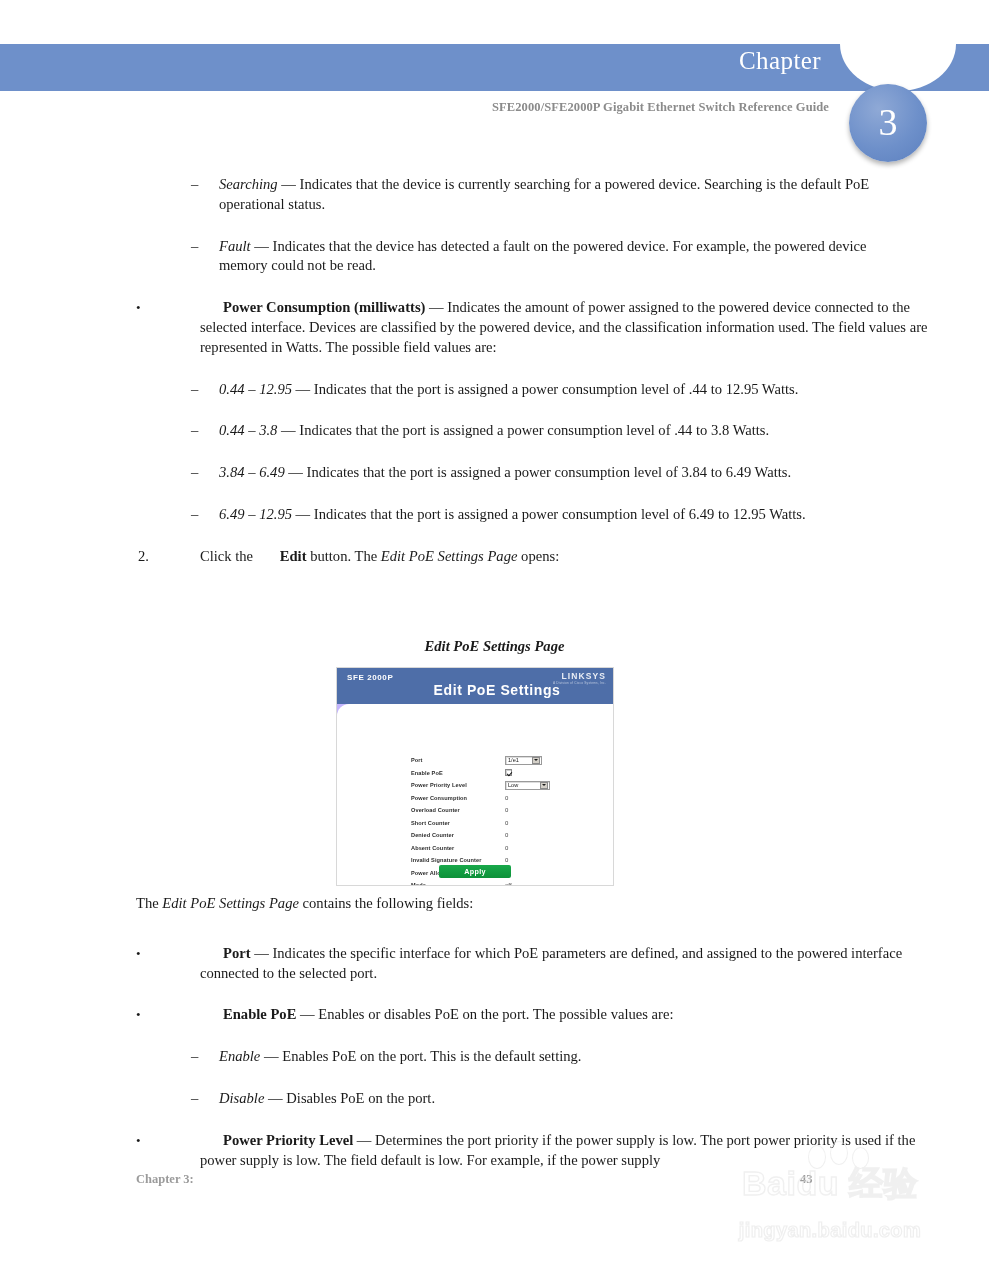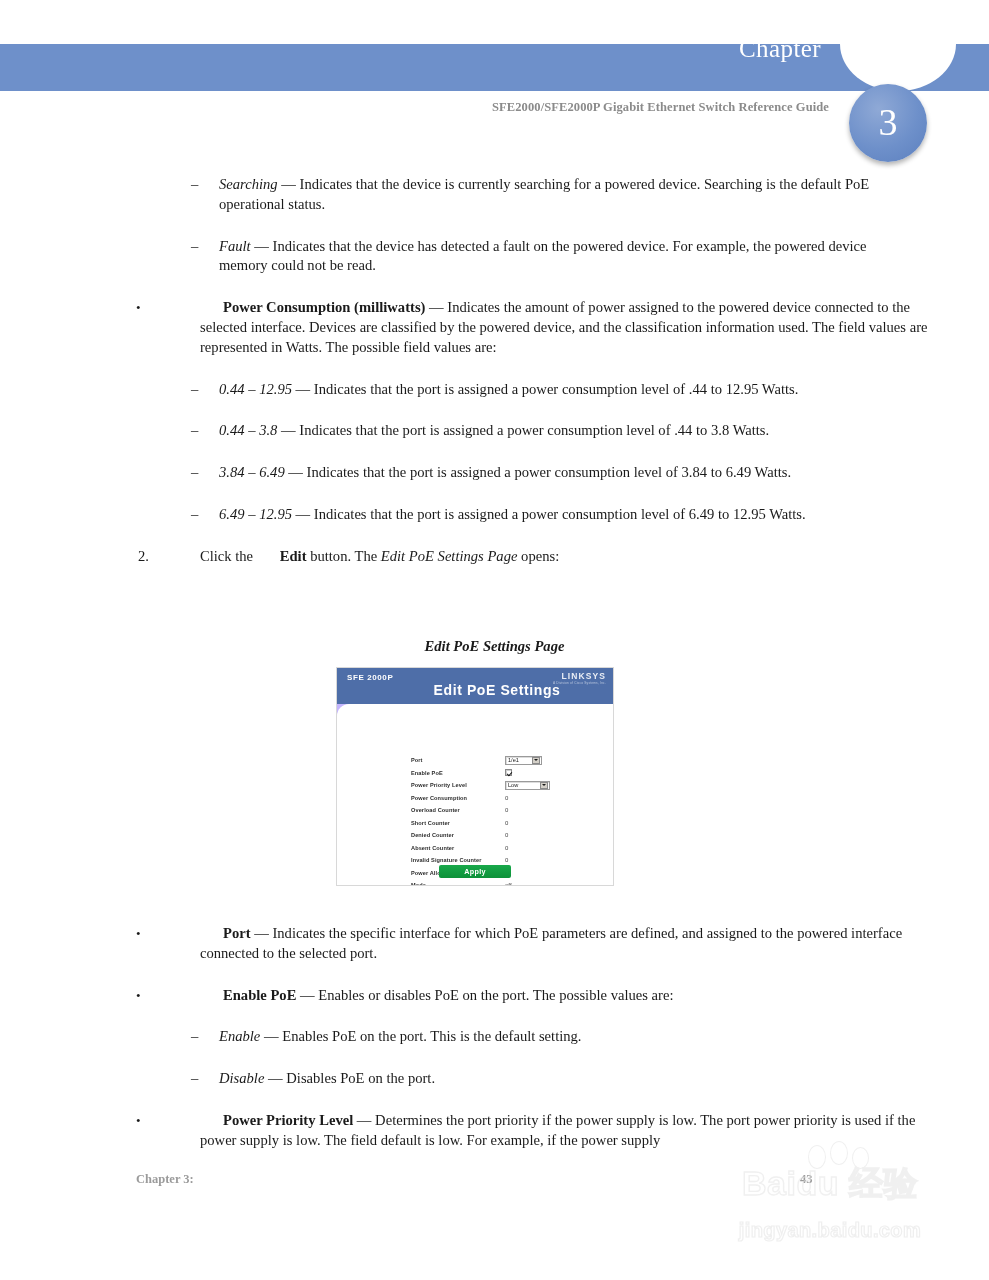--- a/index.html
+++ b/index.html
@@ -21,21 +21,21 @@
     position: absolute;
     left: 0;
     top: 44px;
     width: 989px;
     height: 47px;
     background: #6e90ca;
   }
   #header-chapter-word {
     position: absolute;
     right: 168px;
-    top: 36px;
+    top: 48px;
     font-family: "Liberation Serif", "DejaVu Serif", serif;
     font-size: 25px;
     color: #ffffff;
     letter-spacing: 0.4px;
     line-height: 1;
   }
   
   #header-notch {
     position: absolute;
     left: 840px;
@@ -536,20 +536,23 @@
 
     </div>
     <div id="ui-apply-wrap">
       <span id="ui-apply">Apply</span>
     </div>
   </div>
 </div>
 
 <div id="content-lower" style="position:absolute; left:0; top:894px; width:989px;">
 
+  <div class="plain">
+    <span>The </span><i class="it">Edit PoE Settings Page</i><span> contains the following fields:</span>
+  </div>
 
   <div class="sp-lg"></div>
 
   <div class="bullet1">
     <span class="marker">•</span>
     <b class="bd">Port</b><span> — Indicates the specific interface for which PoE parameters are defined, and assigned to the powered interface connected to the selected port.</span>
   </div>
 
   <div class="sp-md"></div>
 

